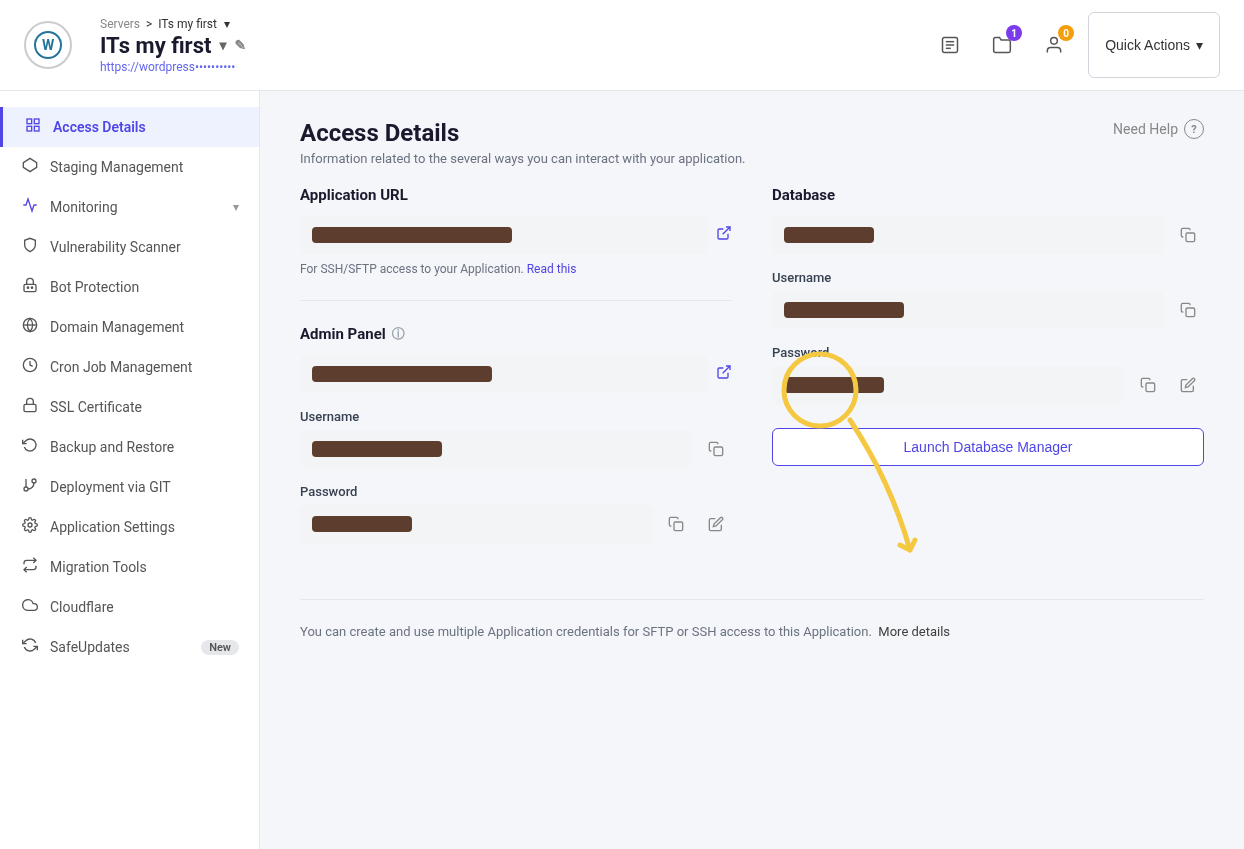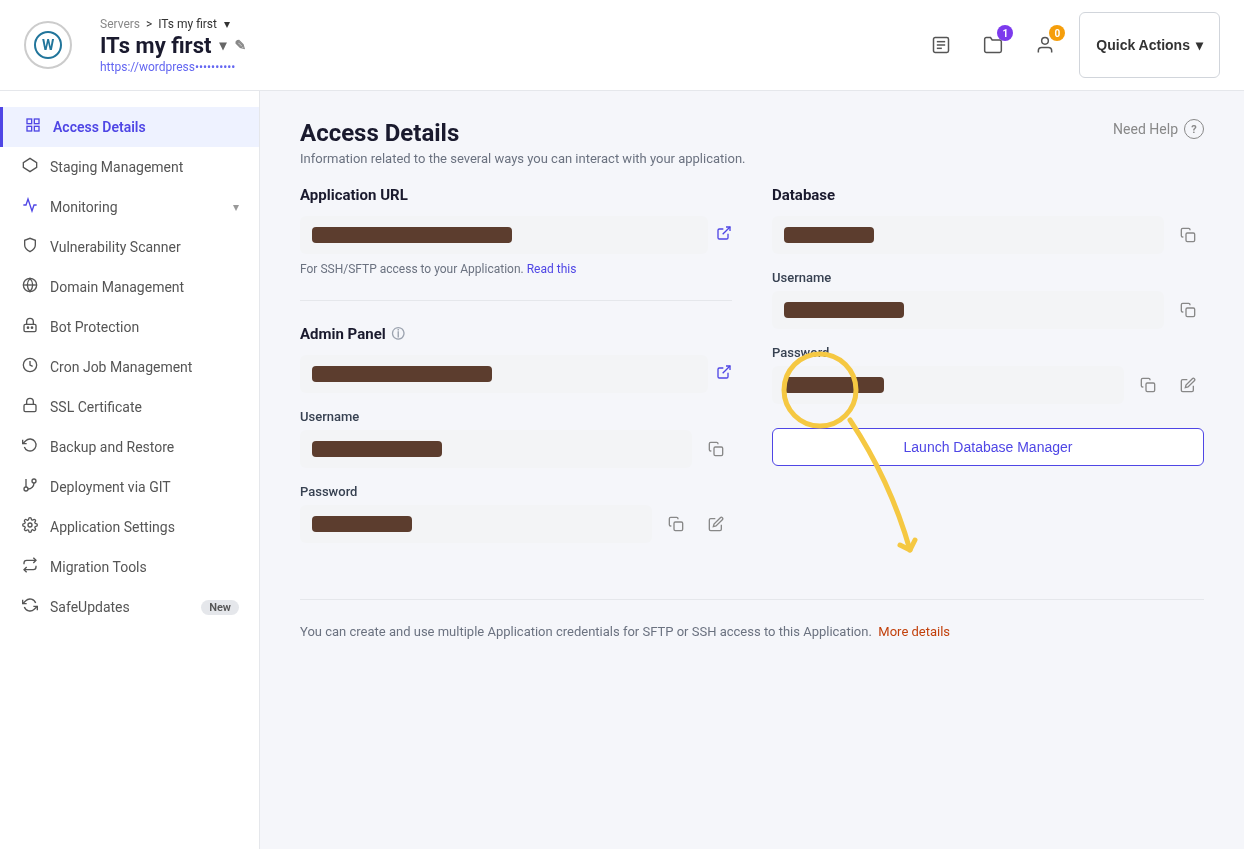--- a/index.html
+++ b/index.html
@@ -53,21 +53,21 @@
       display: flex; align-items: center; justify-content: center;
       color: #fff;
     }
     .badge-purple { background: #7c3aed; }
     .badge-yellow { background: #f59e0b; }
     .quick-actions-btn {
       background: #fff;
       border: 1px solid #d1d5db;
       border-radius: 6px;
       padding: 24px 16px;
-      font-size: 14px; font-weight: 700; cursor: pointer;
+      font-size: 14px; font-weight: 400; cursor: pointer;
       display: flex; align-items: center; gap: 6px;
       color: #333;
     }
 
     
     .layout { display: flex; min-height: calc(100vh - 80px); }
 
     
     .sidebar {
       width: 260px;
@@ -257,44 +257,44 @@
         <svg width="16" height="16" viewBox="0 0 24 24" fill="none" stroke="currentColor" stroke-width="2">
           <path d="M12 22s8-4 8-10V5l-8-3-8 3v7c0 6 8 10 8 10z"></path>
         </svg>
       </span>
       <span class="sidebar-label">Vulnerability Scanner</span>
     </div>
 
     <div class="sidebar-item">
       <span class="sidebar-icon">
         <svg width="16" height="16" viewBox="0 0 24 24" fill="none" stroke="currentColor" stroke-width="2">
-          <circle cx="12" cy="12" r="10"></circle>
-          <line x1="2" y1="12" x2="22" y2="12"></line>
-          <path d="M12 2a15.3 15.3 0 014 10 15.3 15.3 0 01-4 10 15.3 15.3 0 01-4-10 15.3 15.3 0 014-10z"></path>
-        </svg>
-      </span>
-      <span class="sidebar-label">Domain Management</span>
-    </div>
-
-    <div class="sidebar-item">
-      <span class="sidebar-icon">
-        <svg width="16" height="16" viewBox="0 0 24 24" fill="none" stroke="currentColor" stroke-width="2">
           <rect x="3" y="11" width="18" height="11" rx="2"></rect>
             <path d="M7 11V7a5 5 0 0110 0v4"></path>
           <circle cx="9" cy="16" r="1" fill="currentColor"></circle>
             <circle cx="15" cy="16" r="1" fill="currentColor"></circle>
         </svg>
       </span>
       <span class="sidebar-label">Bot Protection</span>
     </div>
 
     <div class="sidebar-item">
       <span class="sidebar-icon">
         <svg width="16" height="16" viewBox="0 0 24 24" fill="none" stroke="currentColor" stroke-width="2">
           <circle cx="12" cy="12" r="10"></circle>
+          <line x1="2" y1="12" x2="22" y2="12"></line>
+          <path d="M12 2a15.3 15.3 0 014 10 15.3 15.3 0 01-4 10 15.3 15.3 0 01-4-10 15.3 15.3 0 014-10z"></path>
+        </svg>
+      </span>
+      <span class="sidebar-label">Domain Management</span>
+    </div>
+
+    <div class="sidebar-item">
+      <span class="sidebar-icon">
+        <svg width="16" height="16" viewBox="0 0 24 24" fill="none" stroke="currentColor" stroke-width="2">
+          <circle cx="12" cy="12" r="10"></circle>
           <polyline points="12 6 12 12 16 14"></polyline>
         </svg>
       </span>
       <span class="sidebar-label">Cron Job Management</span>
     </div>
 
     <div class="sidebar-item">
       <span class="sidebar-icon">
         <svg width="16" height="16" viewBox="0 0 24 24" fill="none" stroke="currentColor" stroke-width="2">
           <rect x="3" y="11" width="18" height="11" rx="2" ry="2"></rect>
@@ -341,20 +341,28 @@
         <svg width="16" height="16" viewBox="0 0 24 24" fill="none" stroke="currentColor" stroke-width="2">
           <polyline points="17 1 21 5 17 9"></polyline>
           <path d="M3 11V9a4 4 0 014-4h14"></path>
           <polyline points="7 23 3 19 7 15"></polyline>
           <path d="M21 13v2a4 4 0 01-4 4H3"></path>
         </svg>
       </span>
       <span class="sidebar-label">Migration Tools</span>
     </div>
 
+    <div class="sidebar-item">
+      <span class="sidebar-icon">
+        <svg width="16" height="16" viewBox="0 0 24 24" fill="none" stroke="currentColor" stroke-width="2">
+          <path d="M18 10h-1.26A8 8 0 109 20h9a5 5 0 000-10z"></path>
+        </svg>
+      </span>
+      <span class="sidebar-label">Cloudflare</span>
+    </div>
 
     <div class="sidebar-item">
       <span class="sidebar-icon">
         <svg width="16" height="16" viewBox="0 0 24 24" fill="none" stroke="currentColor" stroke-width="2">
           <polyline points="1 4 1 10 7 10"></polyline>
           <polyline points="23 20 23 14 17 14"></polyline>
           <path d="M20.49 9A9 9 0 005.64 5.64L1 10m22 4l-4.64 4.36A9 9 0 013.51 15"></path>
         </svg>
       </span>
       <span class="sidebar-label">SafeUpdates</span>
@@ -511,21 +519,21 @@
 
         <button class="launch-db-btn">Launch Database Manager</button>
       </div>
     </div>
 
     <hr style="border:none;border-top:1px solid #e5e7eb;margin-bottom:24px;">
 
     <div class="credentials-section">
       <div class="credentials-subtitle">
         <span>You can create and use multiple Application credentials for SFTP or SSH access to this Application.</span>
-        &nbsp;<a style="color:#c2410c;text-decoration:none;text-align:right;">More details</a>
+        &nbsp;<a style="color:#404040;text-decoration:none;text-align:right;">More details</a>
       </div>
     </div>
 
     <div style="position:fixed; top:340px; left:760px; pointer-events:none; z-index:100;">
       <svg width="220" height="300" viewBox="0 0 220 300" fill="none" xmlns="http://www.w3.org/2000/svg">
 
         <circle cx="60" cy="50" r="36" stroke="#f5c842" stroke-width="5" fill="none"></circle>
 
         <path d="M90 80 Q130 140 150 210" stroke="#f5c842" stroke-width="5" fill="none" stroke-linecap="round"></path>
 

